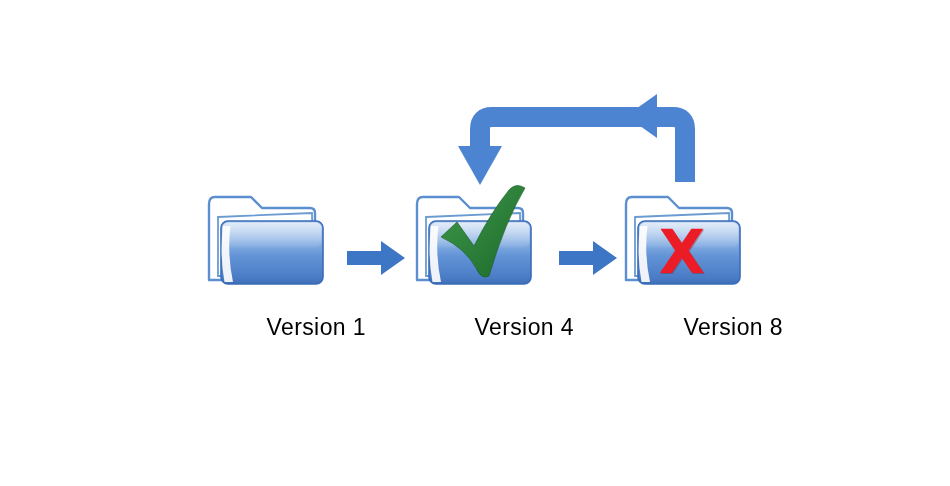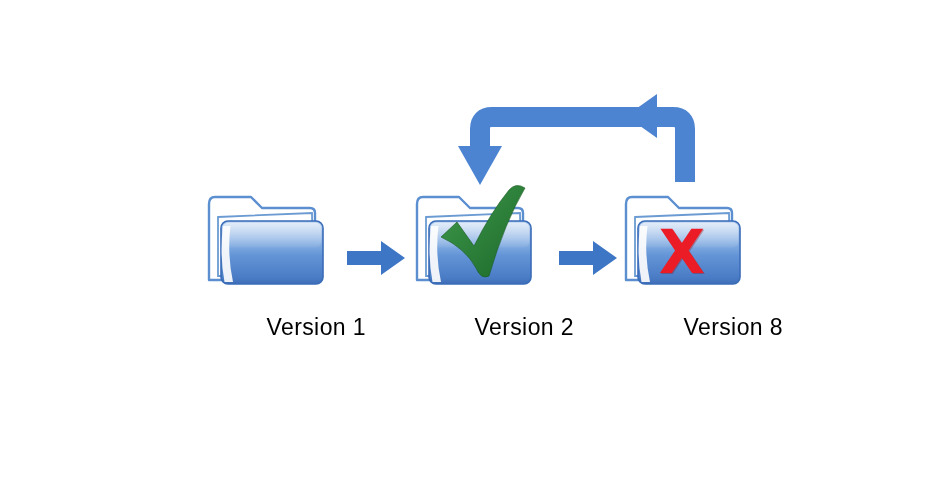--- a/index.html
+++ b/index.html
@@ -93,21 +93,21 @@
       <path d="M6,14 Q6,7 12,7 L48,7 L59,18 L107,18 Q112,18 112,23 L112,90 L6,90 Z" fill="#ffffff" stroke="#5b8fd0" stroke-width="2.4" stroke-linejoin="round"></path>
       <path d="M15,27 L109,23 L110,86 L15,86 Z" fill="#ffffff" stroke="#6b9bd2" stroke-width="1.8"></path>
       <rect x="18" y="31" width="102" height="63" rx="7" fill="url(#frontGrad)" stroke="#3a6cb8" stroke-width="1.6"></rect>
       <rect x="19.5" y="32.5" width="99" height="25" rx="6" fill="url(#glossGrad)"></rect>
       <path d="M20,36 Q16.5,65 21.5,92 L30,92 Q24,64 27.5,36 Z" fill="#fdfdfd" opacity="0.92"></path>
     </svg>
     
     <svg class="abs" style="left:20px;top:-8px" width="100" height="98" viewBox="0 0 100 98">
       <path d="M10,55 L26,40 L43,64 Q60,30 78,8 Q85,0 94,6 Q74,40 58,94 Q50,98 45,86 Q34,66 10,55 Z" fill="url(#checkGrad)" stroke="#17591f" stroke-width="0.6"></path>
     </svg>
-    <div class="folder-label">Version 2</div>
+    <div class="folder-label">Version 4</div>
   </div>
 
   <div class="folder-group" style="left:620px;top:190px">
     <svg width="126" height="104" viewBox="0 0 126 104">
       <path d="M6,14 Q6,7 12,7 L48,7 L59,18 L107,18 Q112,18 112,23 L112,90 L6,90 Z" fill="#ffffff" stroke="#5b8fd0" stroke-width="2.4" stroke-linejoin="round"></path>
       <path d="M15,27 L109,23 L110,86 L15,86 Z" fill="#ffffff" stroke="#6b9bd2" stroke-width="1.8"></path>
       <rect x="18" y="31" width="102" height="63" rx="7" fill="url(#frontGrad)" stroke="#3a6cb8" stroke-width="1.6"></rect>
       <rect x="19.5" y="32.5" width="99" height="25" rx="6" fill="url(#glossGrad)"></rect>
       <path d="M20,36 Q16.5,65 21.5,92 L30,92 Q24,64 27.5,36 Z" fill="#fdfdfd" opacity="0.92"></path>
     </svg>

